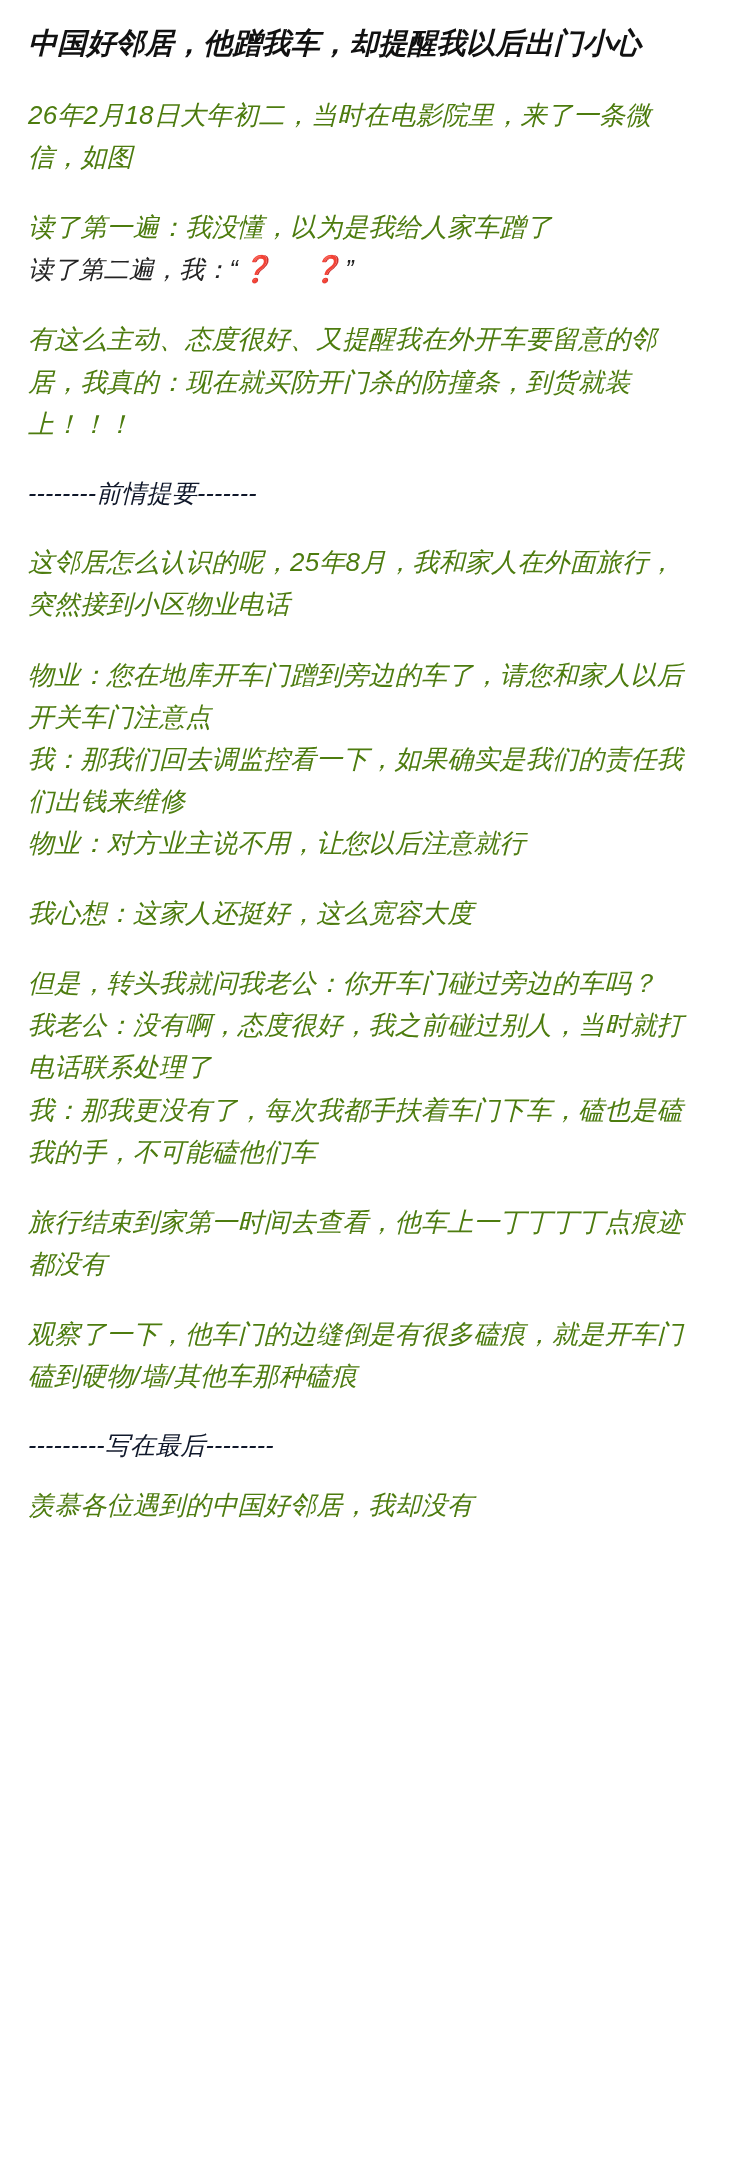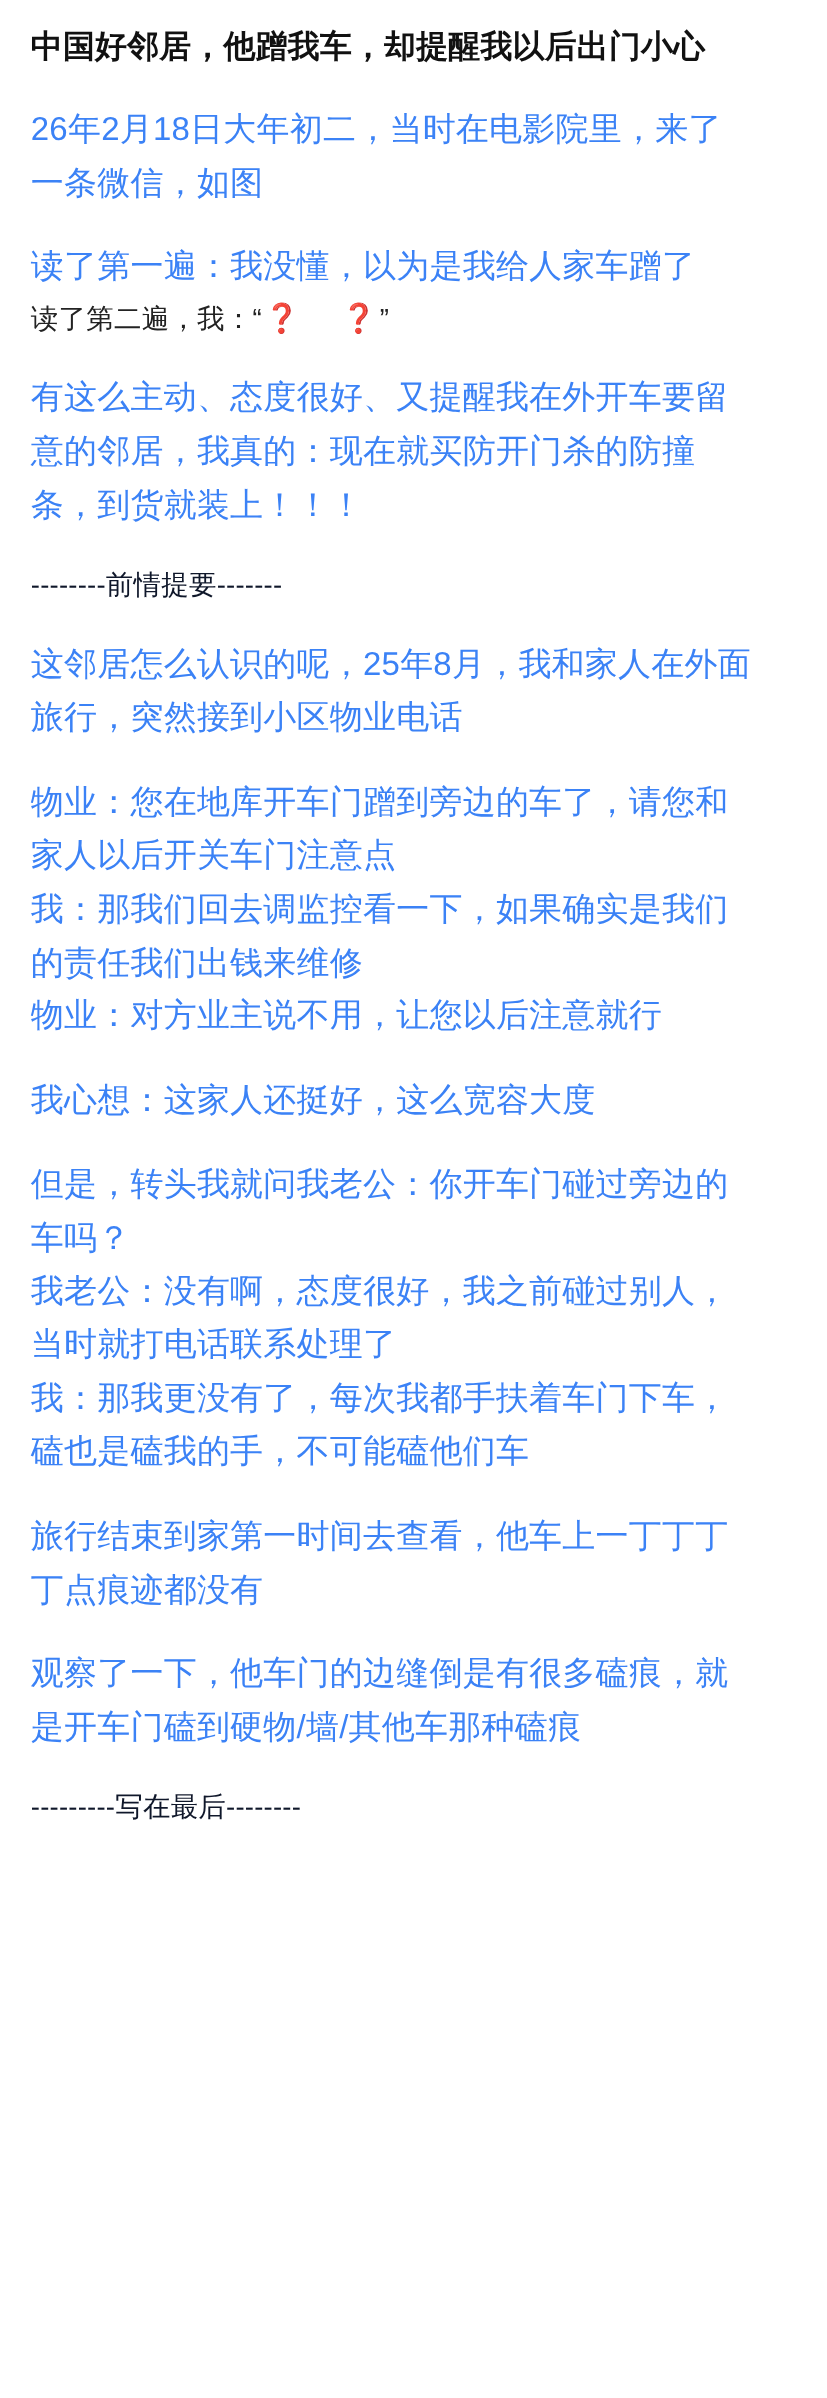--- a/index.html
+++ b/index.html
@@ -13,33 +13,34 @@
     font-family: "Liberation Sans", "DejaVu Sans", sans-serif;
     color: #1a1a1a;
     -webkit-font-smoothing: antialiased;
   }
   .page {
     width: 712px;
     min-height: 2180px;
     box-sizing: border-box;
     padding: 22px 28px 0 28px;
     background: #ffffff;
+    font-style: italic;
   }
   .title {
     font-size: 29px;
     line-height: 1.45;
     font-weight: bold;
     color: #111111;
     letter-spacing: 0.2px;
     margin: 0 0 30px 0;
   }
   .para {
-    font-size: 30px;
+    font-size: 26px;
     line-height: 1.62;
-    color: #3b82f6;
+    color: #4d7c0f;
     margin: 0 0 28px 0;
     letter-spacing: 0.2px;
     white-space: pre-wrap;
     word-break: break-word;
   }
   .para.tight {
     margin-bottom: 0;
   }
   .para.block-end {
     margin-bottom: 28px;
@@ -99,14 +100,15 @@
   <p class="para tight">我老公：没有啊，态度很好，我之前碰过别人，当时就打电话联系处理了</p>
   <p class="para block-end">我：那我更没有了，每次我都手扶着车门下车，磕也是磕我的手，不可能磕他们车</p>
 
   <p class="para">旅行结束到家第一时间去查看，他车上一丁丁丁丁点痕迹都没有</p>
 
   <p class="para">观察了一下，他车门的边缝倒是有很多磕痕，就是开车门磕到硬物/墙/其他车那种磕痕</p>
 
 
   <p class="divider-text" style="margin-bottom:18px">---------写在最后--------</p>
 
+  <p class="para">羡慕各位遇到的中国好邻居，我却没有</p>
 
 </div>
 
 </body></html>

